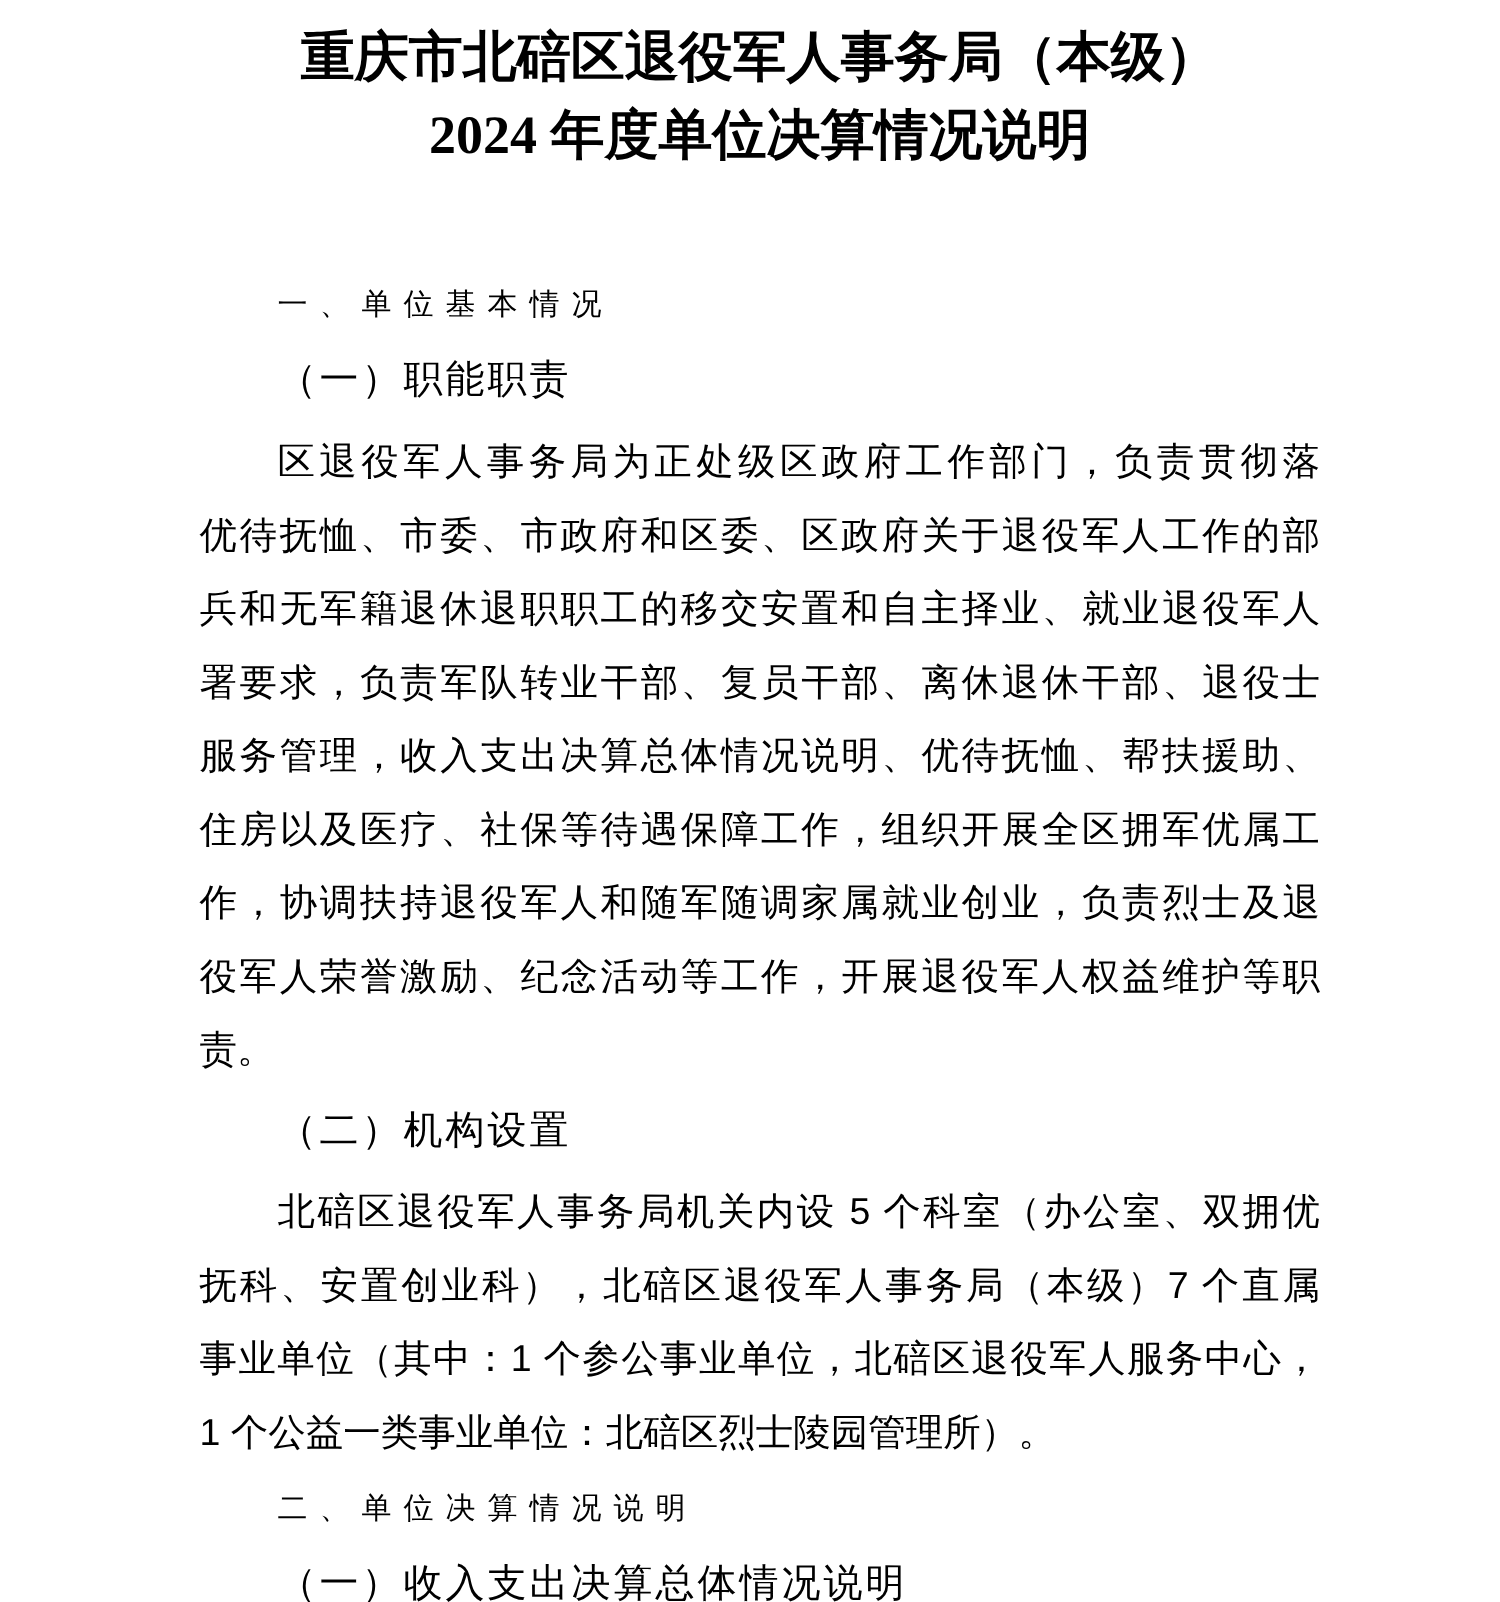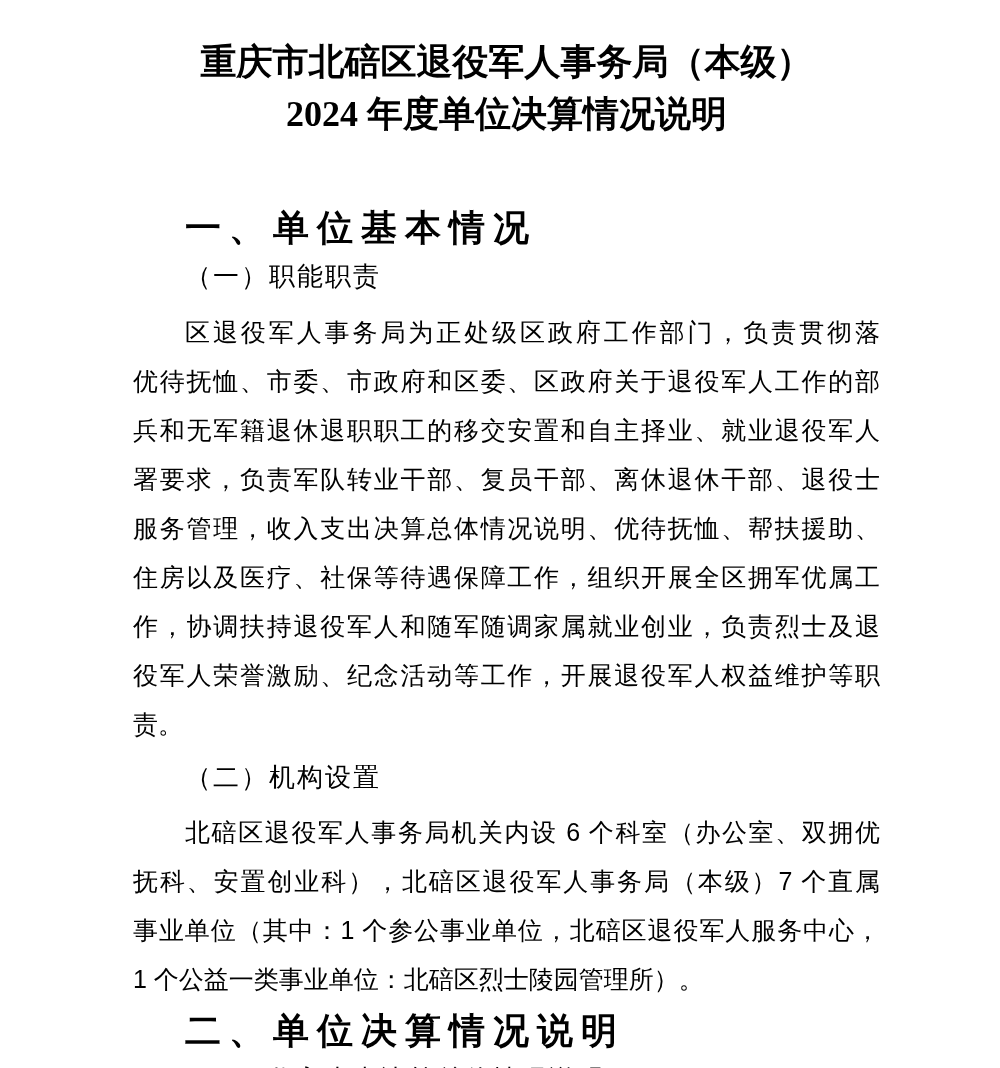--- a/index.html
+++ b/index.html
@@ -22,26 +22,25 @@
     margin-left: 133px;
     width: 747px;
   }
   .doc-title {
     padding-top: 12px;
     text-align: center;
     font-family: "Liberation Serif", "DejaVu Serif", serif;
     font-weight: bold;
     font-size: 36px;
     line-height: 52px;
-    margin-top: 24px;
   }
   .h1 {
     font-family: "Liberation Sans", "DejaVu Sans", sans-serif;
-    font-weight: 700;
-    font-size: 36px;
+    font-weight: 400;
+    font-size: 20px;
     line-height: 49px;
     letter-spacing: 8px;
     padding-left: 52px;
     white-space: nowrap;
   }
   .h2 {
     font-family: "Liberation Serif", "DejaVu Serif", serif;
     font-weight: 400;
     font-size: 26px;
     line-height: 49px;
@@ -90,21 +89,21 @@
           <div class="line">兵和无军籍退休退职职工的移交安置和自主择业、就业退役军人</div>
           <div class="line">署要求，负责军队转业干部、复员干部、离休退休干部、退役士</div>
           <div class="line">服务管理，收入支出决算总体情况说明、优待抚恤、帮扶援助、</div>
           <div class="line">住房以及医疗、社保等待遇保障工作，组织开展全区拥军优属工</div>
           <div class="line">作，协调扶持退役军人和随军随调家属就业创业，负责烈士及退</div>
           <div class="line">役军人荣誉激励、纪念活动等工作，开展退役军人权益维护等职</div>
           <div class="line last">责。</div>
         </div>
         <div class="h2 sec-3">（二）机构设置</div>
         <div class="para sec-4">
-          <div class="line first">北碚区退役军人事务局机关内设 6 个科室（办公室、双拥优</div>
+          <div class="line first">北碚区退役军人事务局机关内设 5 个科室（办公室、双拥优</div>
           <div class="line">抚科、安置创业科），北碚区退役军人事务局（本级）7 个直属</div>
           <div class="line">事业单位（其中：1 个参公事业单位，北碚区退役军人服务中心，</div>
           <div class="line last">1 个公益一类事业单位：北碚区烈士陵园管理所）。</div>
         </div>
         <div class="h1 sec-5">二、单位决算情况说明</div>
         <div class="h2 sec-6">（一）收入支出决算总体情况说明</div>
       </div>
   </div>
 </div>
 

